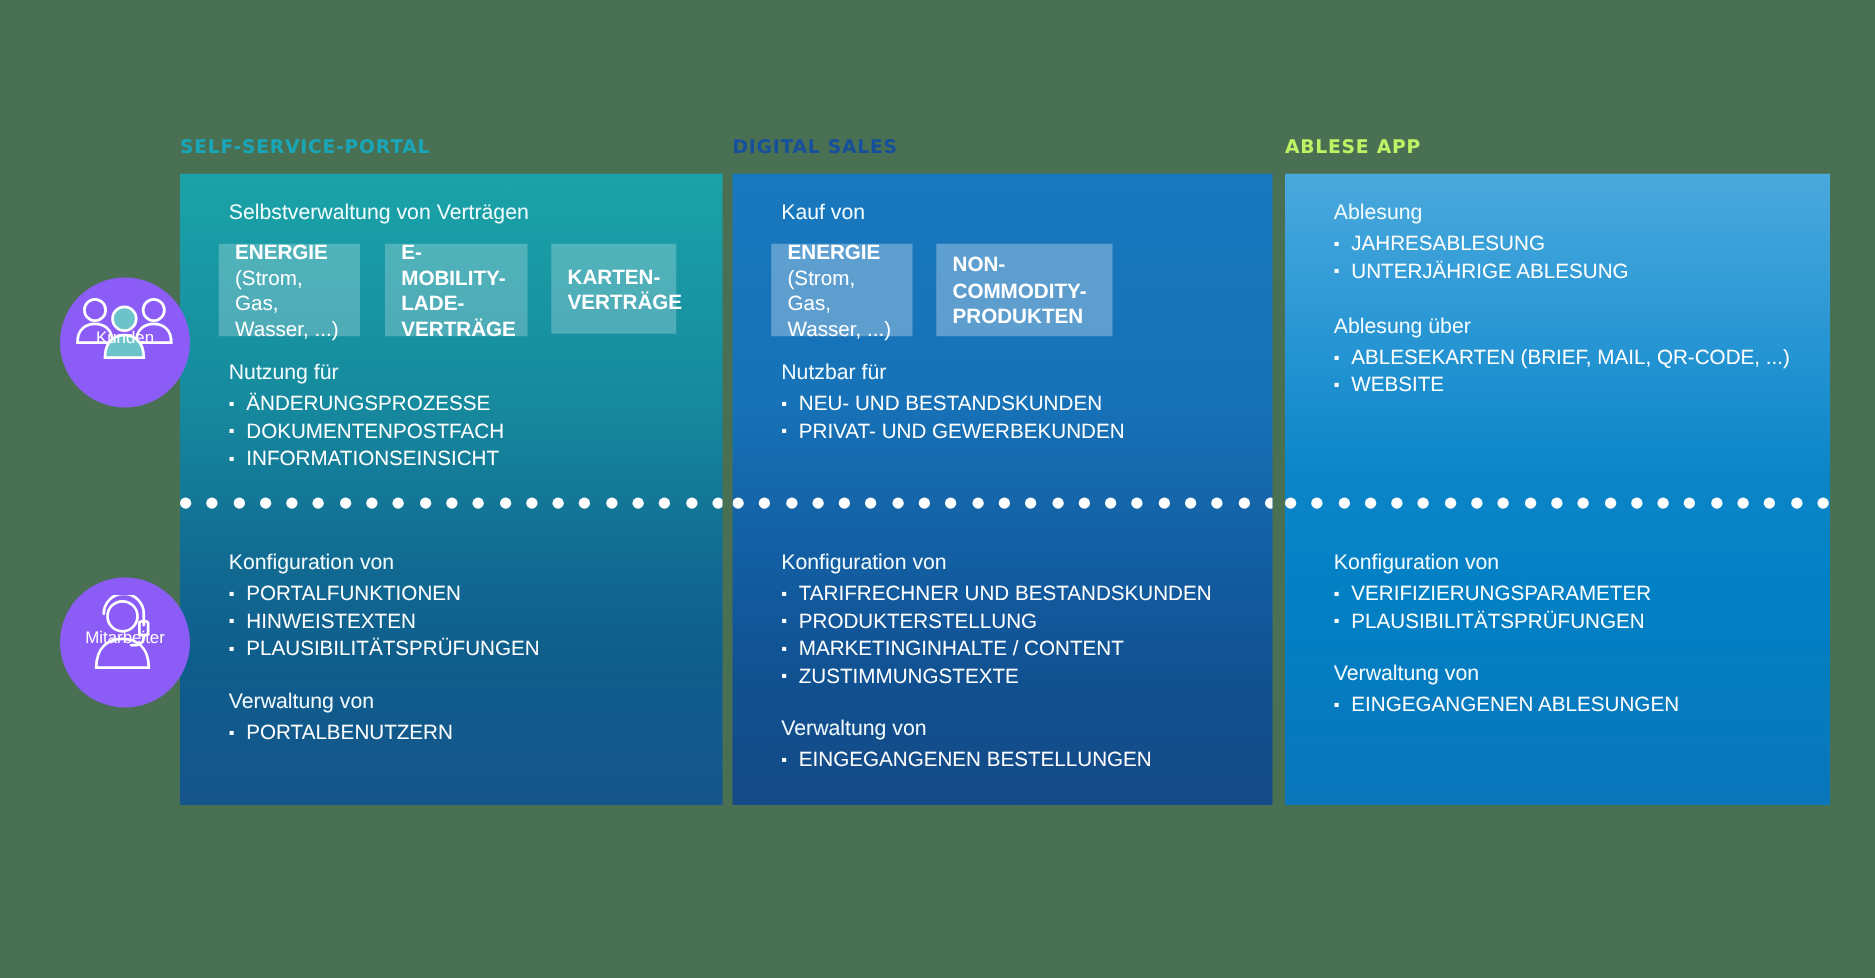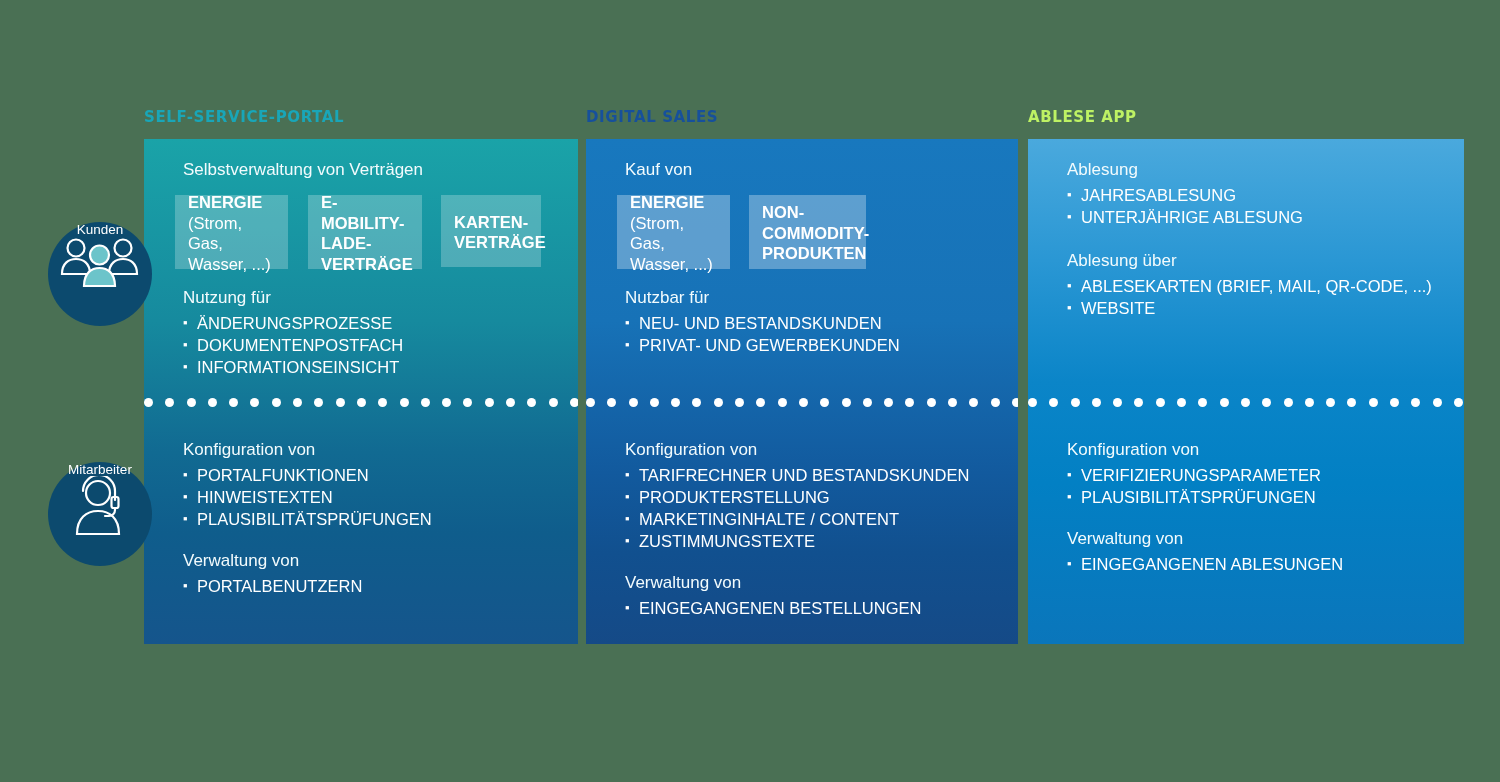--- a/index.html
+++ b/index.html
@@ -131,25 +131,25 @@
   }
   .ssp-tag { background: rgba(255,255,255,0.24); }
   .ds-tag  { background: rgba(255,255,255,0.30); }
 
   
   .persona {
     position: absolute;
     width: 104px;
     height: 104px;
     border-radius: 50%;
-    background: #0c4a6e;
+    background: #8b5cf6;
     display: flex;
     flex-direction: column;
     align-items: center;
-    justify-content: flex-start;
+    justify-content: center;
     padding-bottom: 10px;
     box-sizing: border-box;
   }
   #persona-kunden { left: 48px; top: 222px; }
   #persona-mitarbeiter { left: 48px; top: 462px; }
   .persona .p-icon {
     position: absolute;
     top: 14px;
     left: 50%;
     transform: translateX(-50%);
@@ -251,21 +251,21 @@
       <div class="block" style="left:39px; top:19px;">
         <div class="lead">Kauf von</div>
       </div>
 
       <div class="tagrow" style="left:31px; top:56px;">
         <div class="tagbox ds-tag" style="width:113px; height:74px; margin-right:19px;">
           <span class="t-strong">ENERGIE</span>
           <span class="t-sub">(Strom, Gas,
 Wasser, ...)</span>
         </div>
-        <div class="tagbox ds-tag" style="width:117px; height:74px;">
+        <div class="tagbox ds-tag" style="width:141px; height:74px;">
           <span class="t-strong">NON-
 COMMODITY-
 PRODUKTEN</span>
         </div>
       </div>
 
       <div class="block" style="left:39px; top:147px;">
         <div class="lead">Nutzbar für</div>
         <ul class="bullets">
           <li><span class="bullet-mark">▪</span><span>NEU- UND BESTANDSKUNDEN</span></li>

